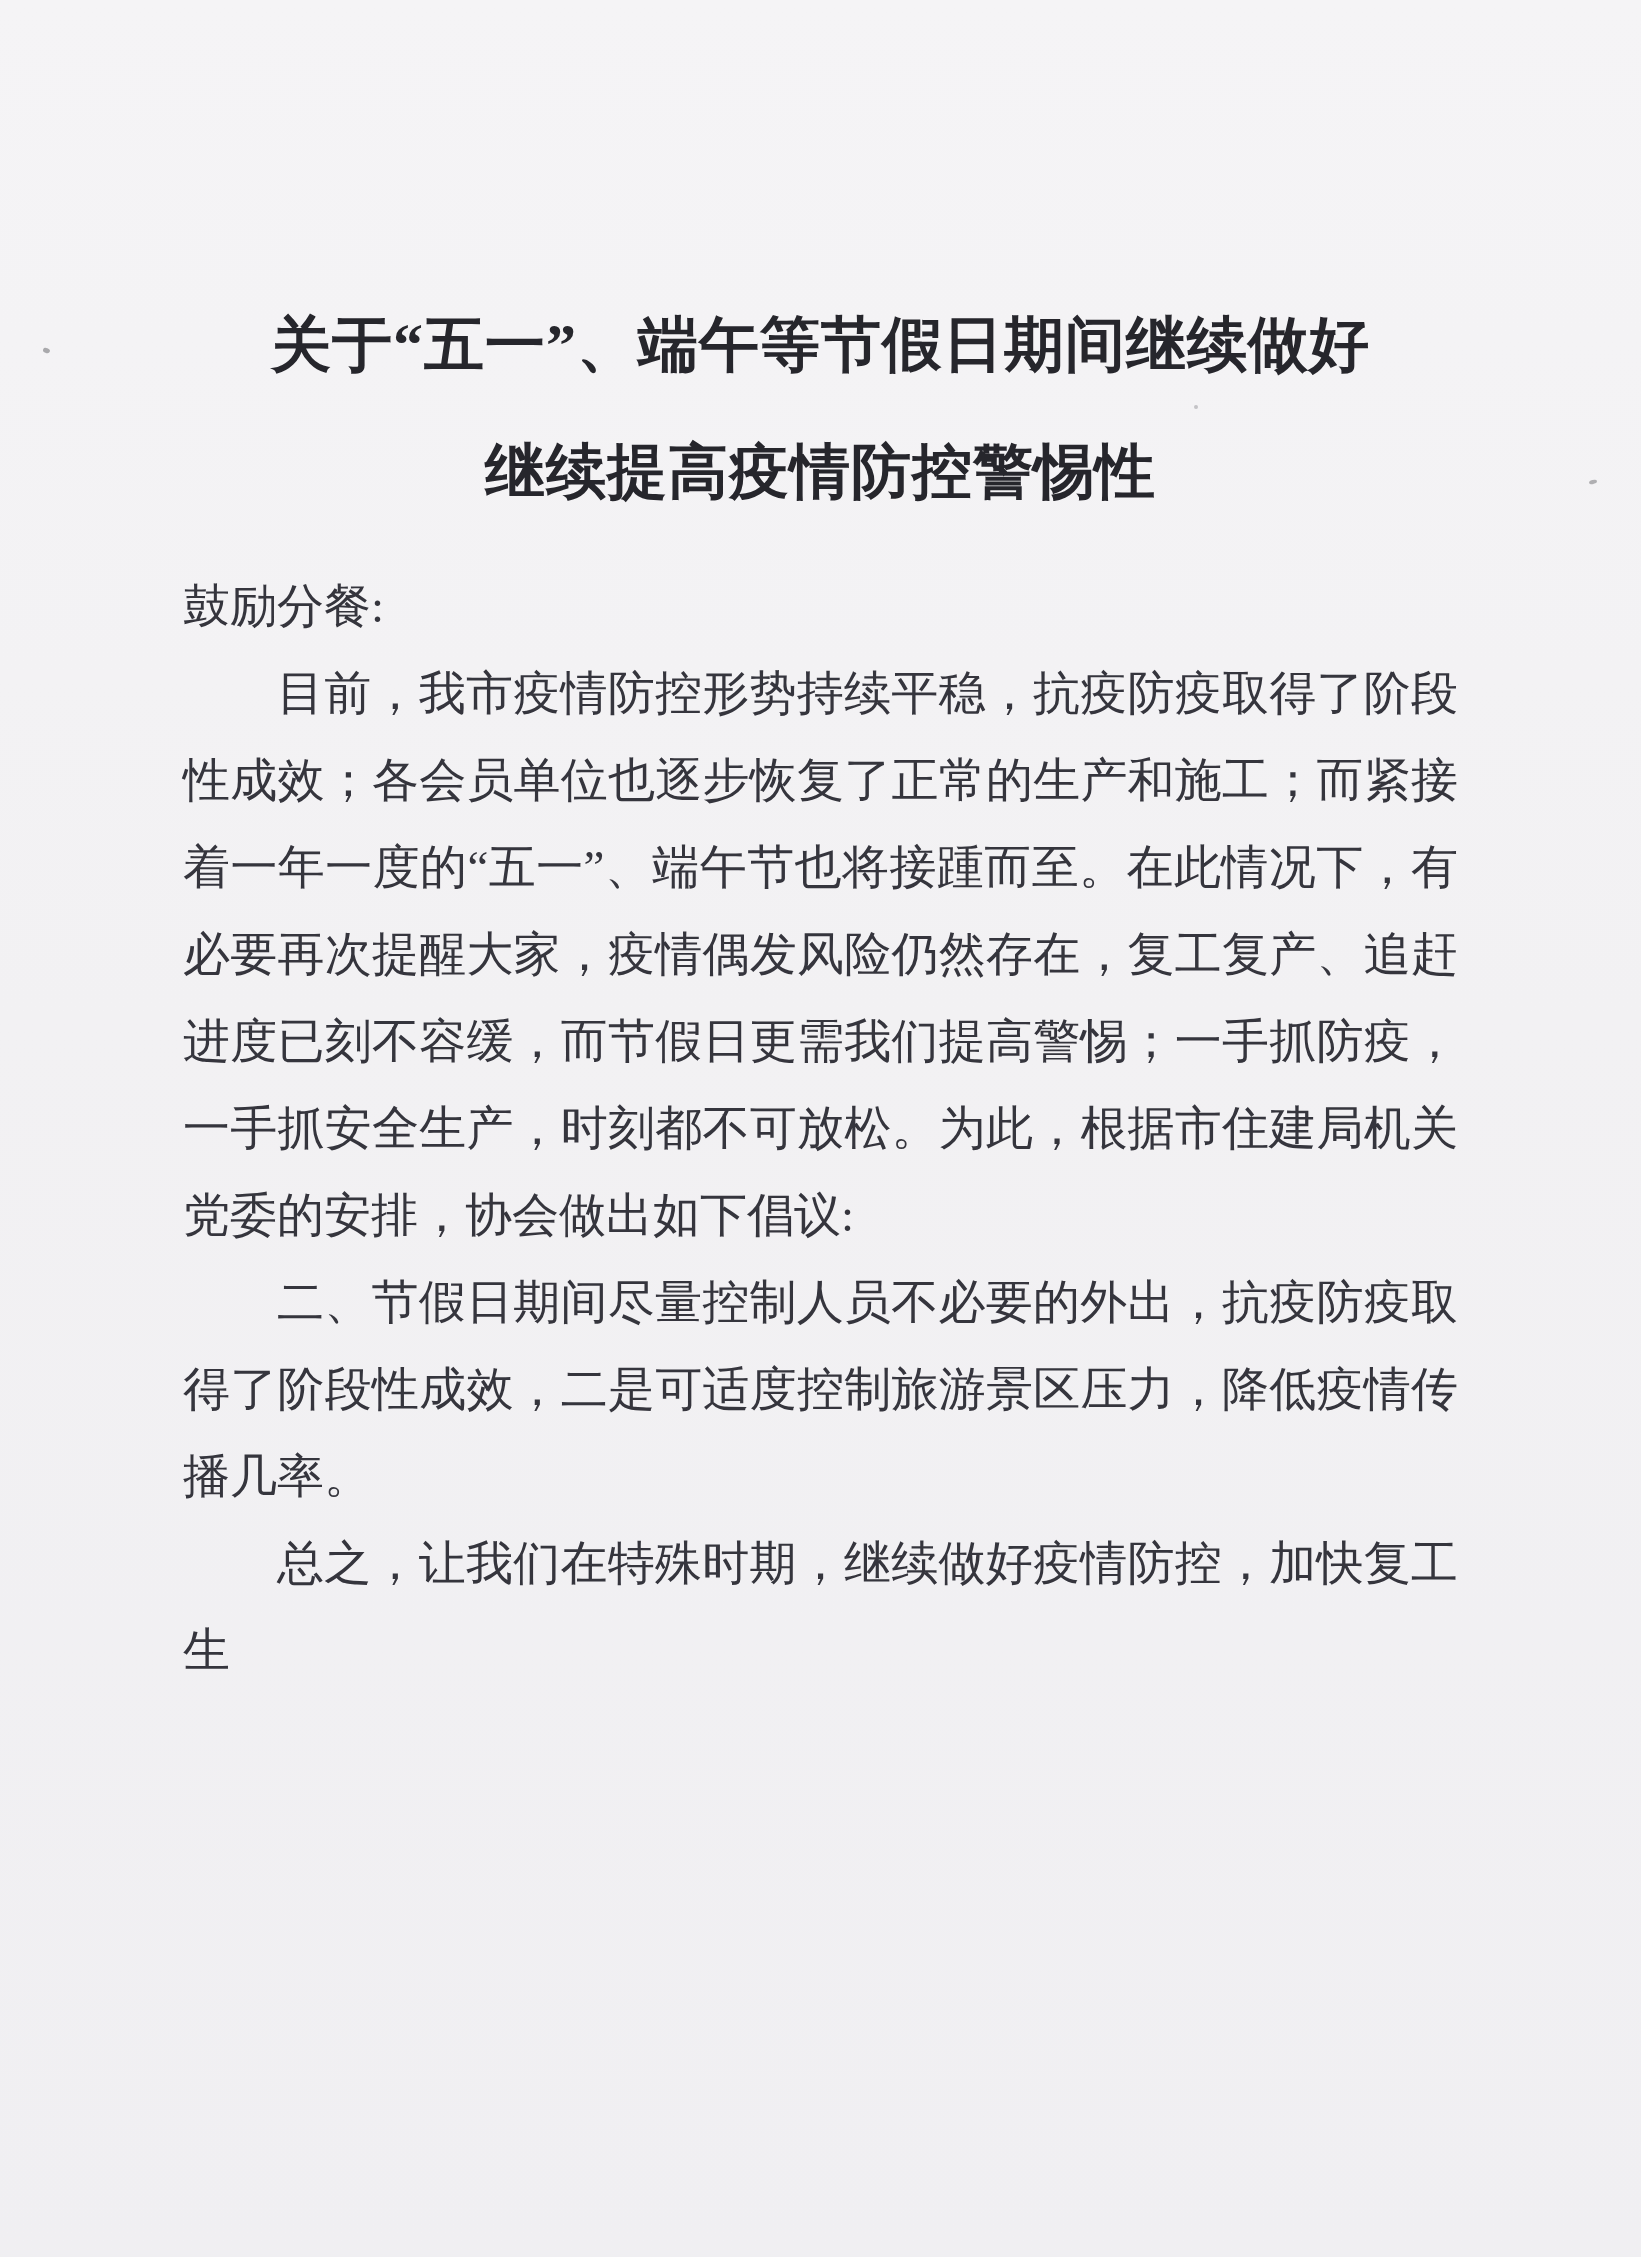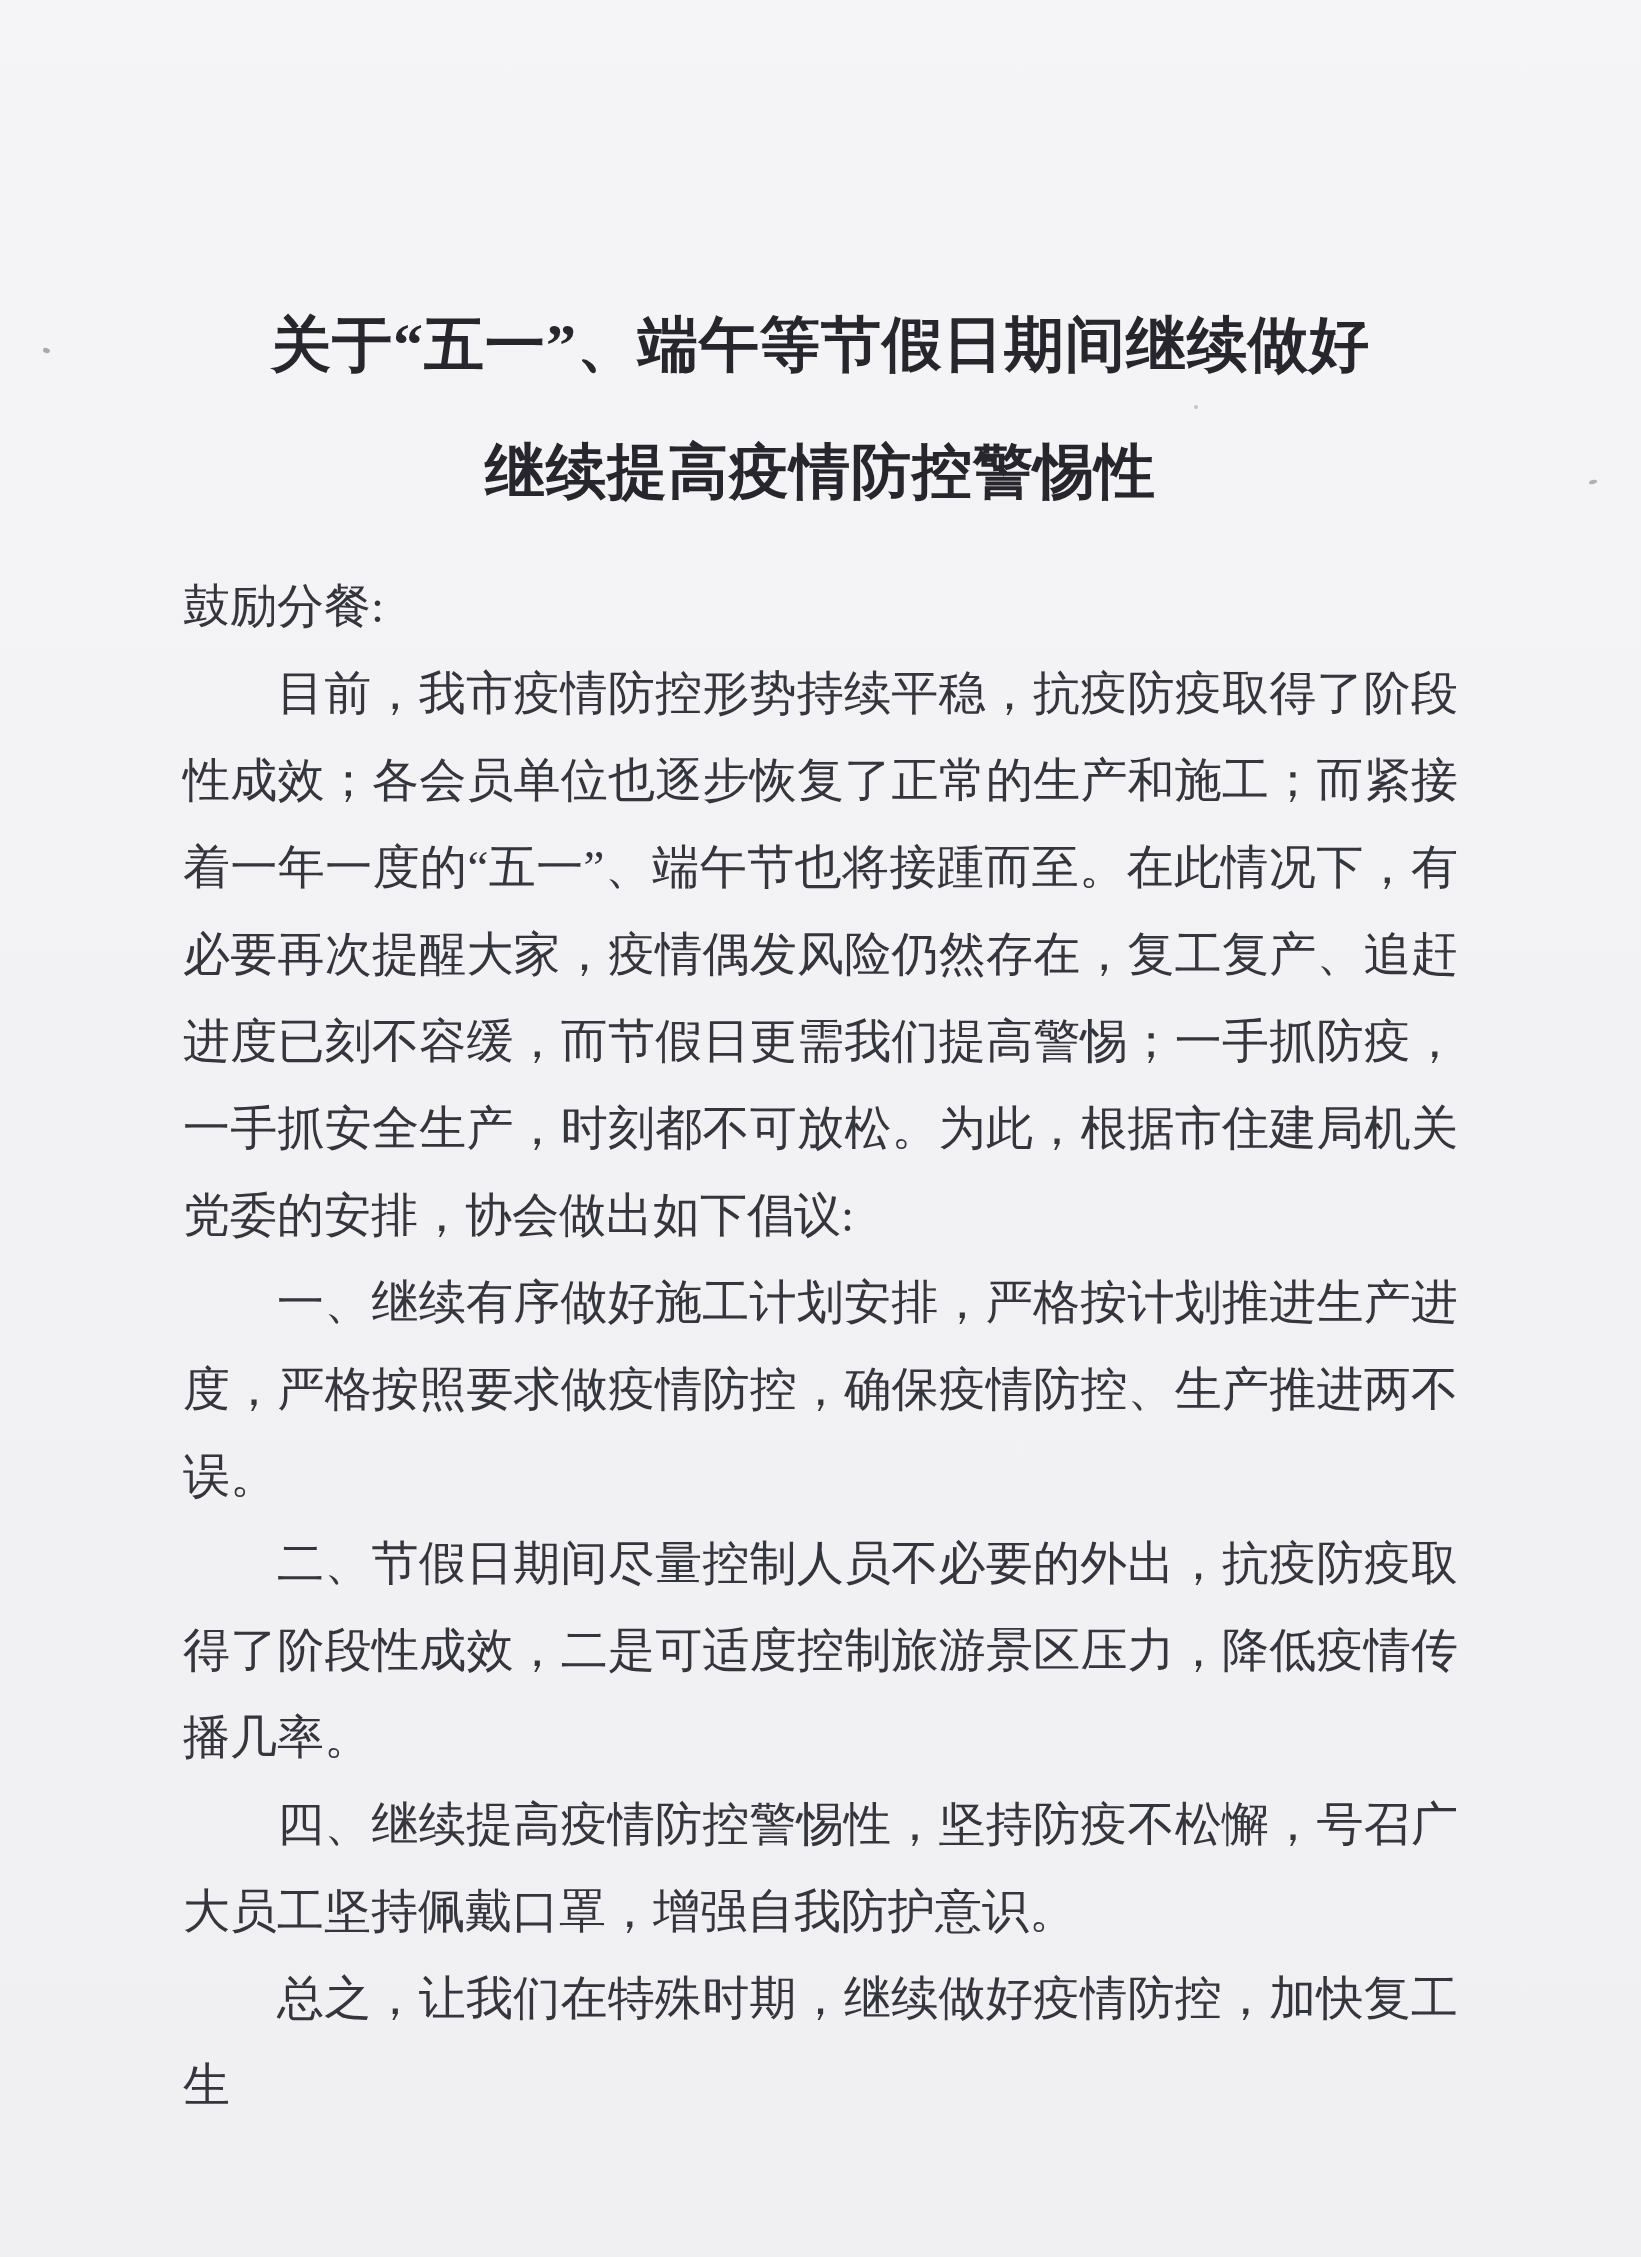--- a/index.html
+++ b/index.html
@@ -65,20 +65,18 @@
 
   <div class="content">
     <h1 class="doc-title">
       <span>关于“五一”、端午等节假日期间继续做好</span><br>
       <span>继续提高疫情防控警惕性</span>
     </h1>
 
     <div class="doc-body">
       <p class="salutation">鼓励分餐:</p>
       <p>目前，我市疫情防控形势持续平稳，抗疫防疫取得了阶段性成效；各会员单位也逐步恢复了正常的生产和施工；而紧接着一年一度的“五一”、端午节也将接踵而至。在此情况下，有必要再次提醒大家，疫情偶发风险仍然存在，复工复产、追赶进度已刻不容缓，而节假日更需我们提高警惕；一手抓防疫，一手抓安全生产，时刻都不可放松。为此，根据市住建局机关党委的安排，协会做出如下倡议:</p>
-      <p>一、继续有序做好施工计划安排，严格按计划推进生产进度，严格按照要求做疫情防控，确保疫情防控、生产推进两不误。</p>
       <p>二、节假日期间尽量控制人员不必要的外出，抗疫防疫取得了阶段性成效，二是可适度控制旅游景区压力，降低疫情传播几率。</p>
-      <p>四、继续提高疫情防控警惕性，坚持防疫不松懈，号召广大员工坚持佩戴口罩，增强自我防护意识。</p>
       <p>总之，让我们在特殊时期，继续做好疫情防控，加快复工生</p>
     </div>
   </div>
 </div>
 
 
 </body></html>

